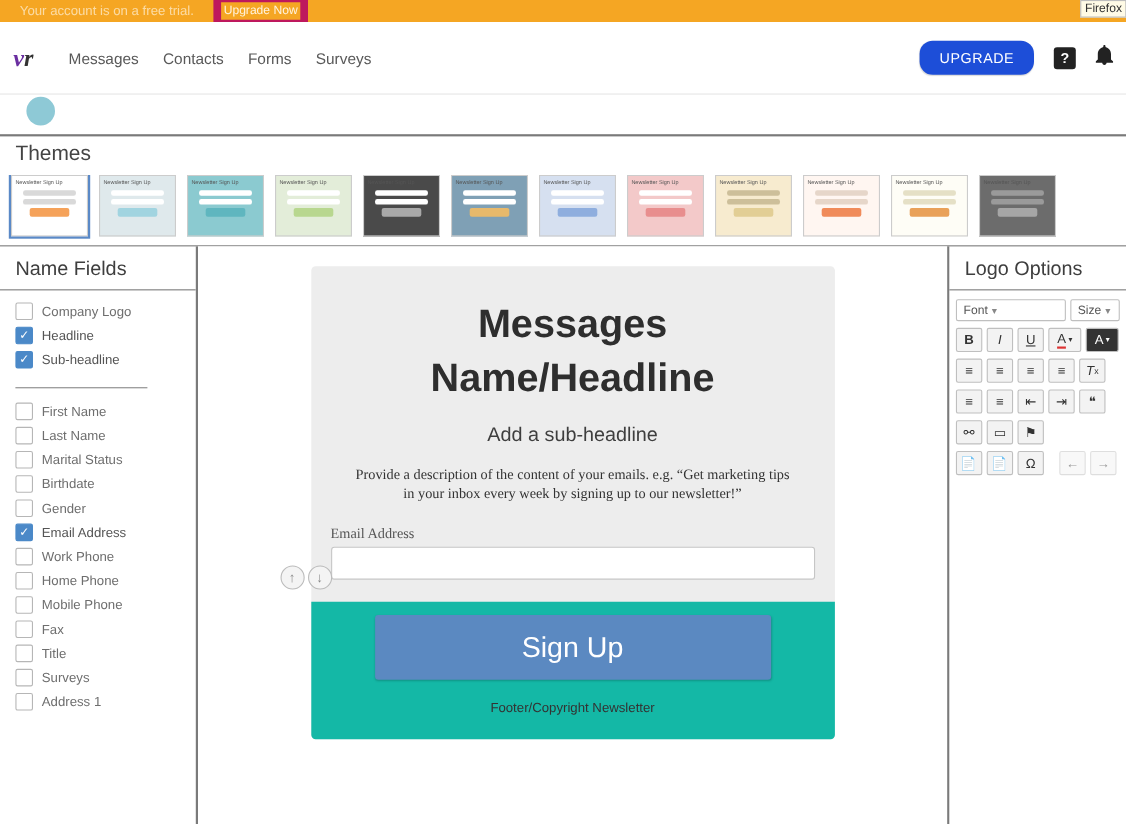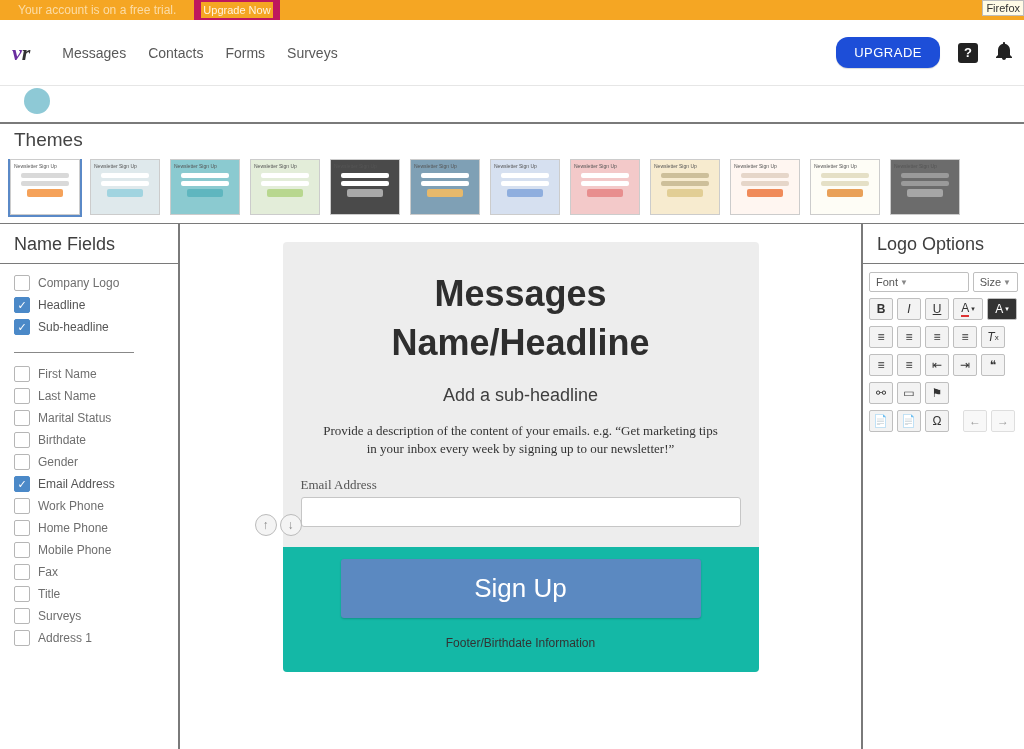--- a/index.html
+++ b/index.html
@@ -394,21 +394,21 @@
           <span class="side-handle">↑</span>
           <span class="side-handle">↓</span>
         </div>
         <div class="form-headline">Messages Name/Headline</div>
         <div class="form-subheadline">Add a sub-headline</div>
         <div class="form-details">Provide a description of the content of your emails. e.g. “Get marketing tips in your inbox every week by signing up to our newsletter!”</div>
         <div class="form-field-label">Email Address</div>
         <input class="form-input" style="">
         <div class="form-bottom">
           <button class="signup-btn">Sign Up</button>
-          <div class="footer-text">Footer/Birthdate Information</div>
+          <div class="footer-text">Footer/Copyright Newsletter</div>
         </div>
       </div>
     </div>
 
     <div class="col-right">
       <div class="panel-header">Logo Options</div>
       <div class="tools">
         <div class="tool-row">
           <div class="tool-select" style="flex:1">
               <span>Font</span>

